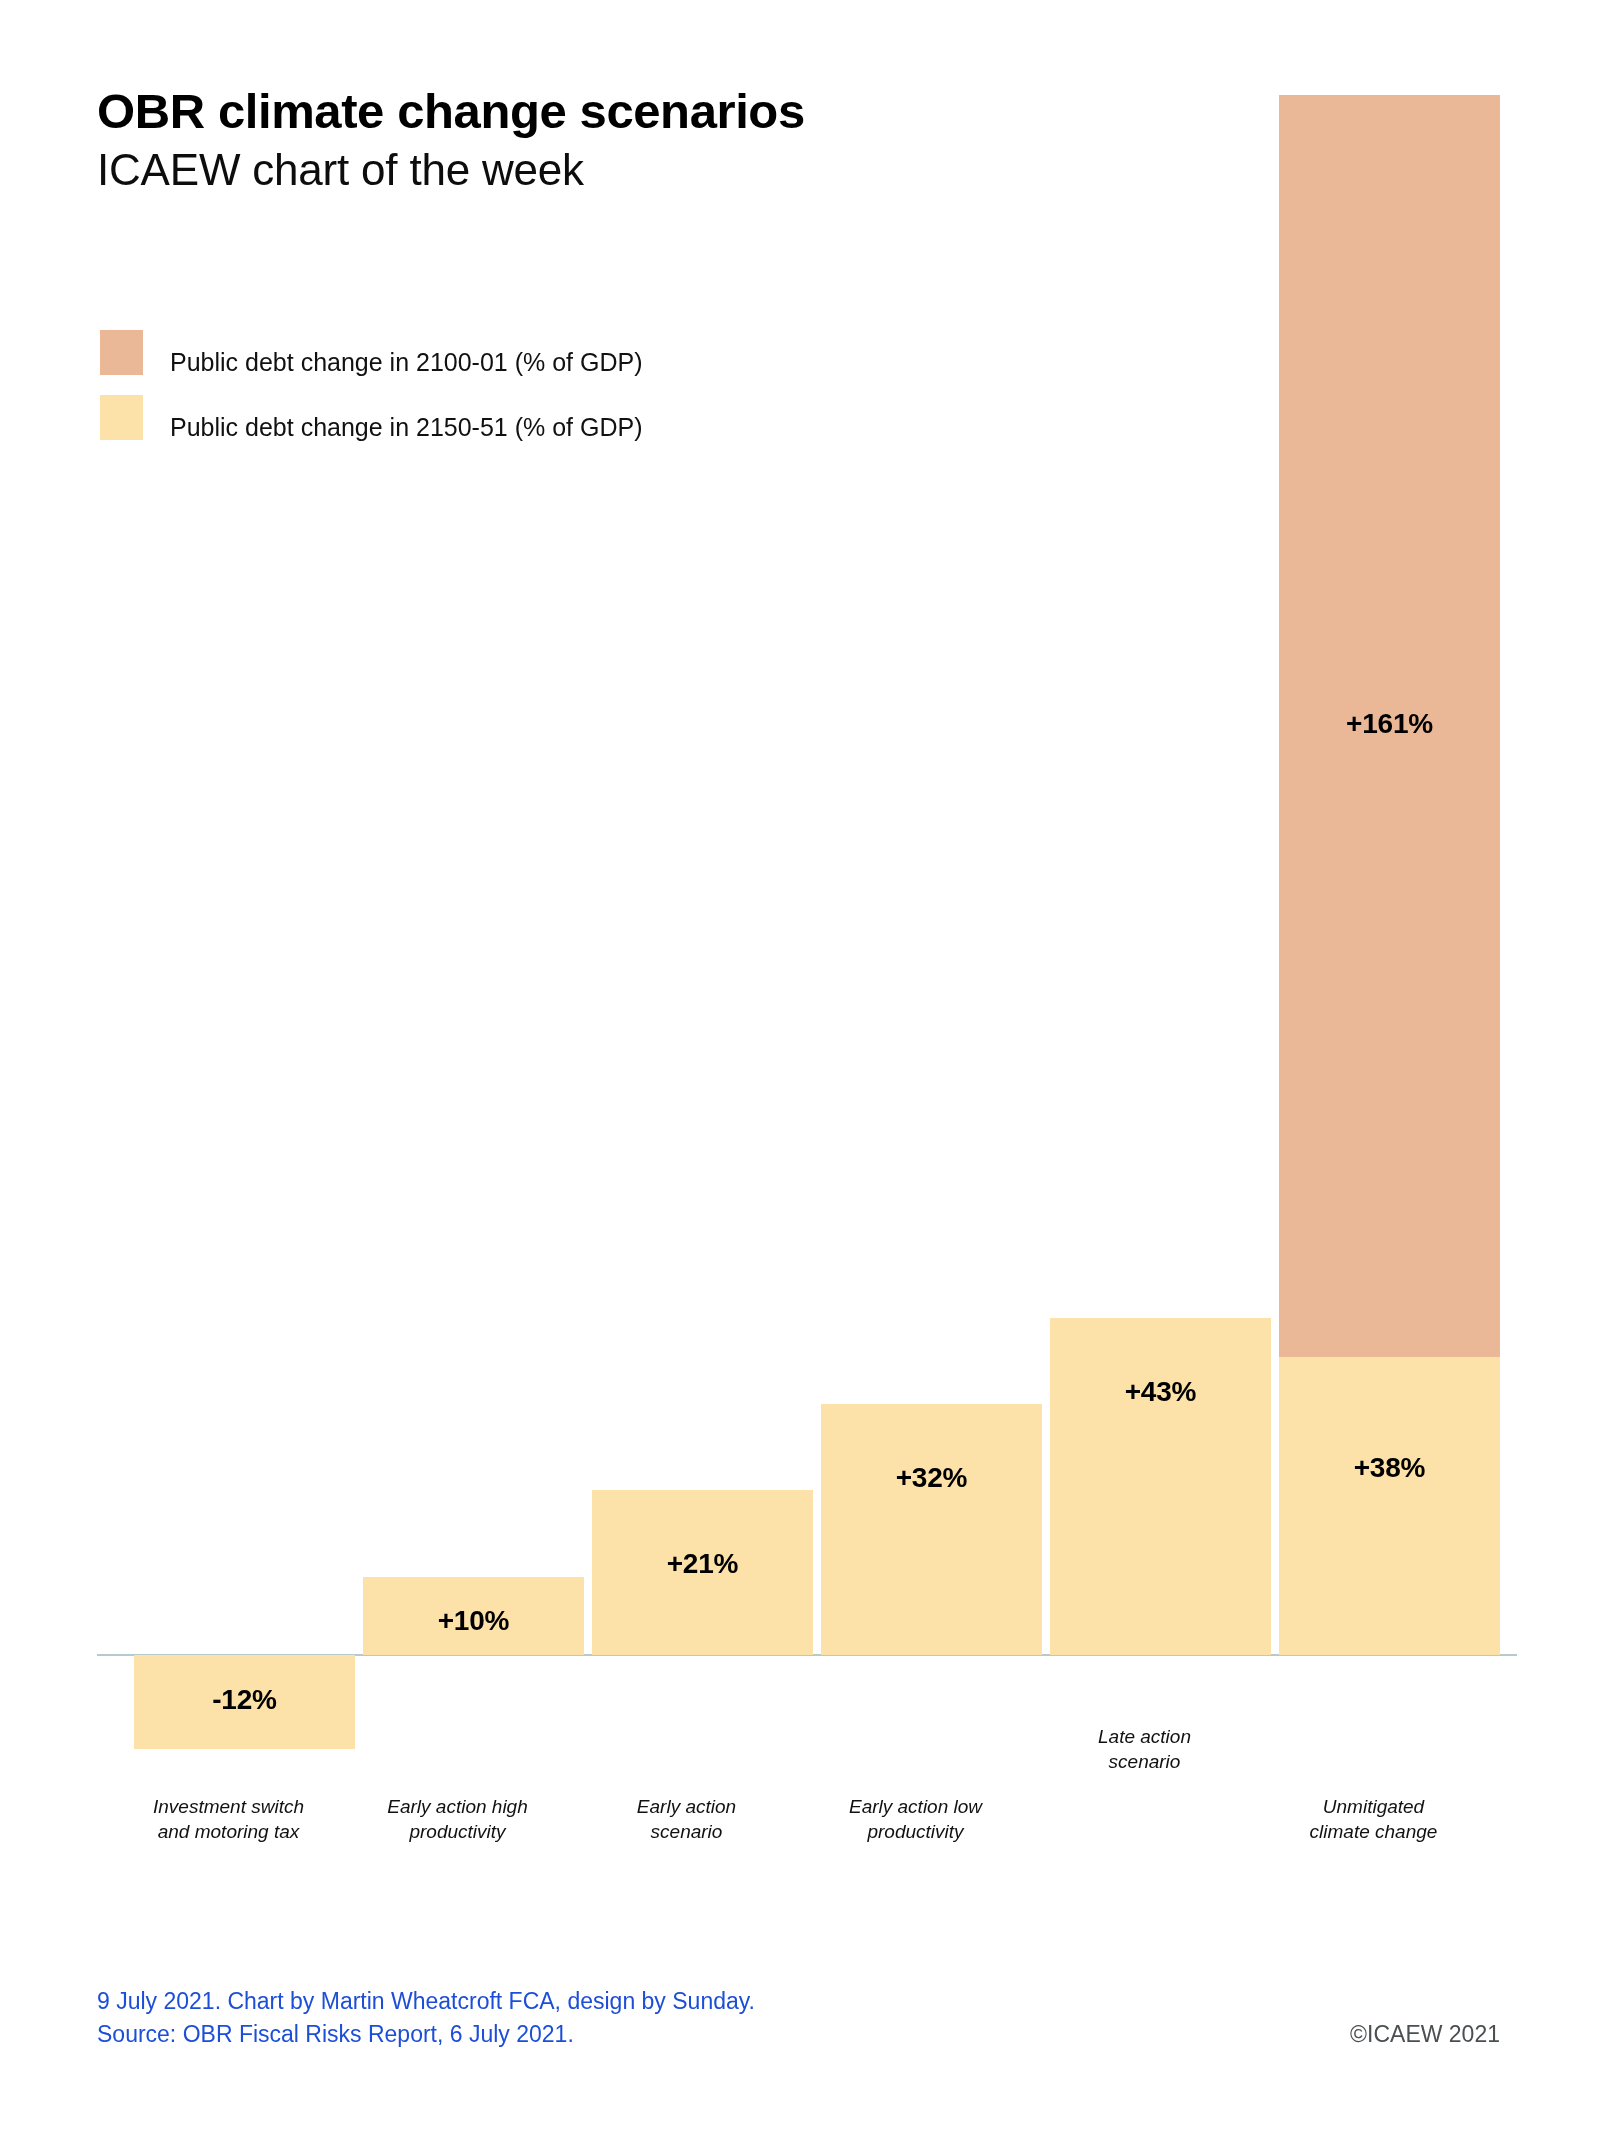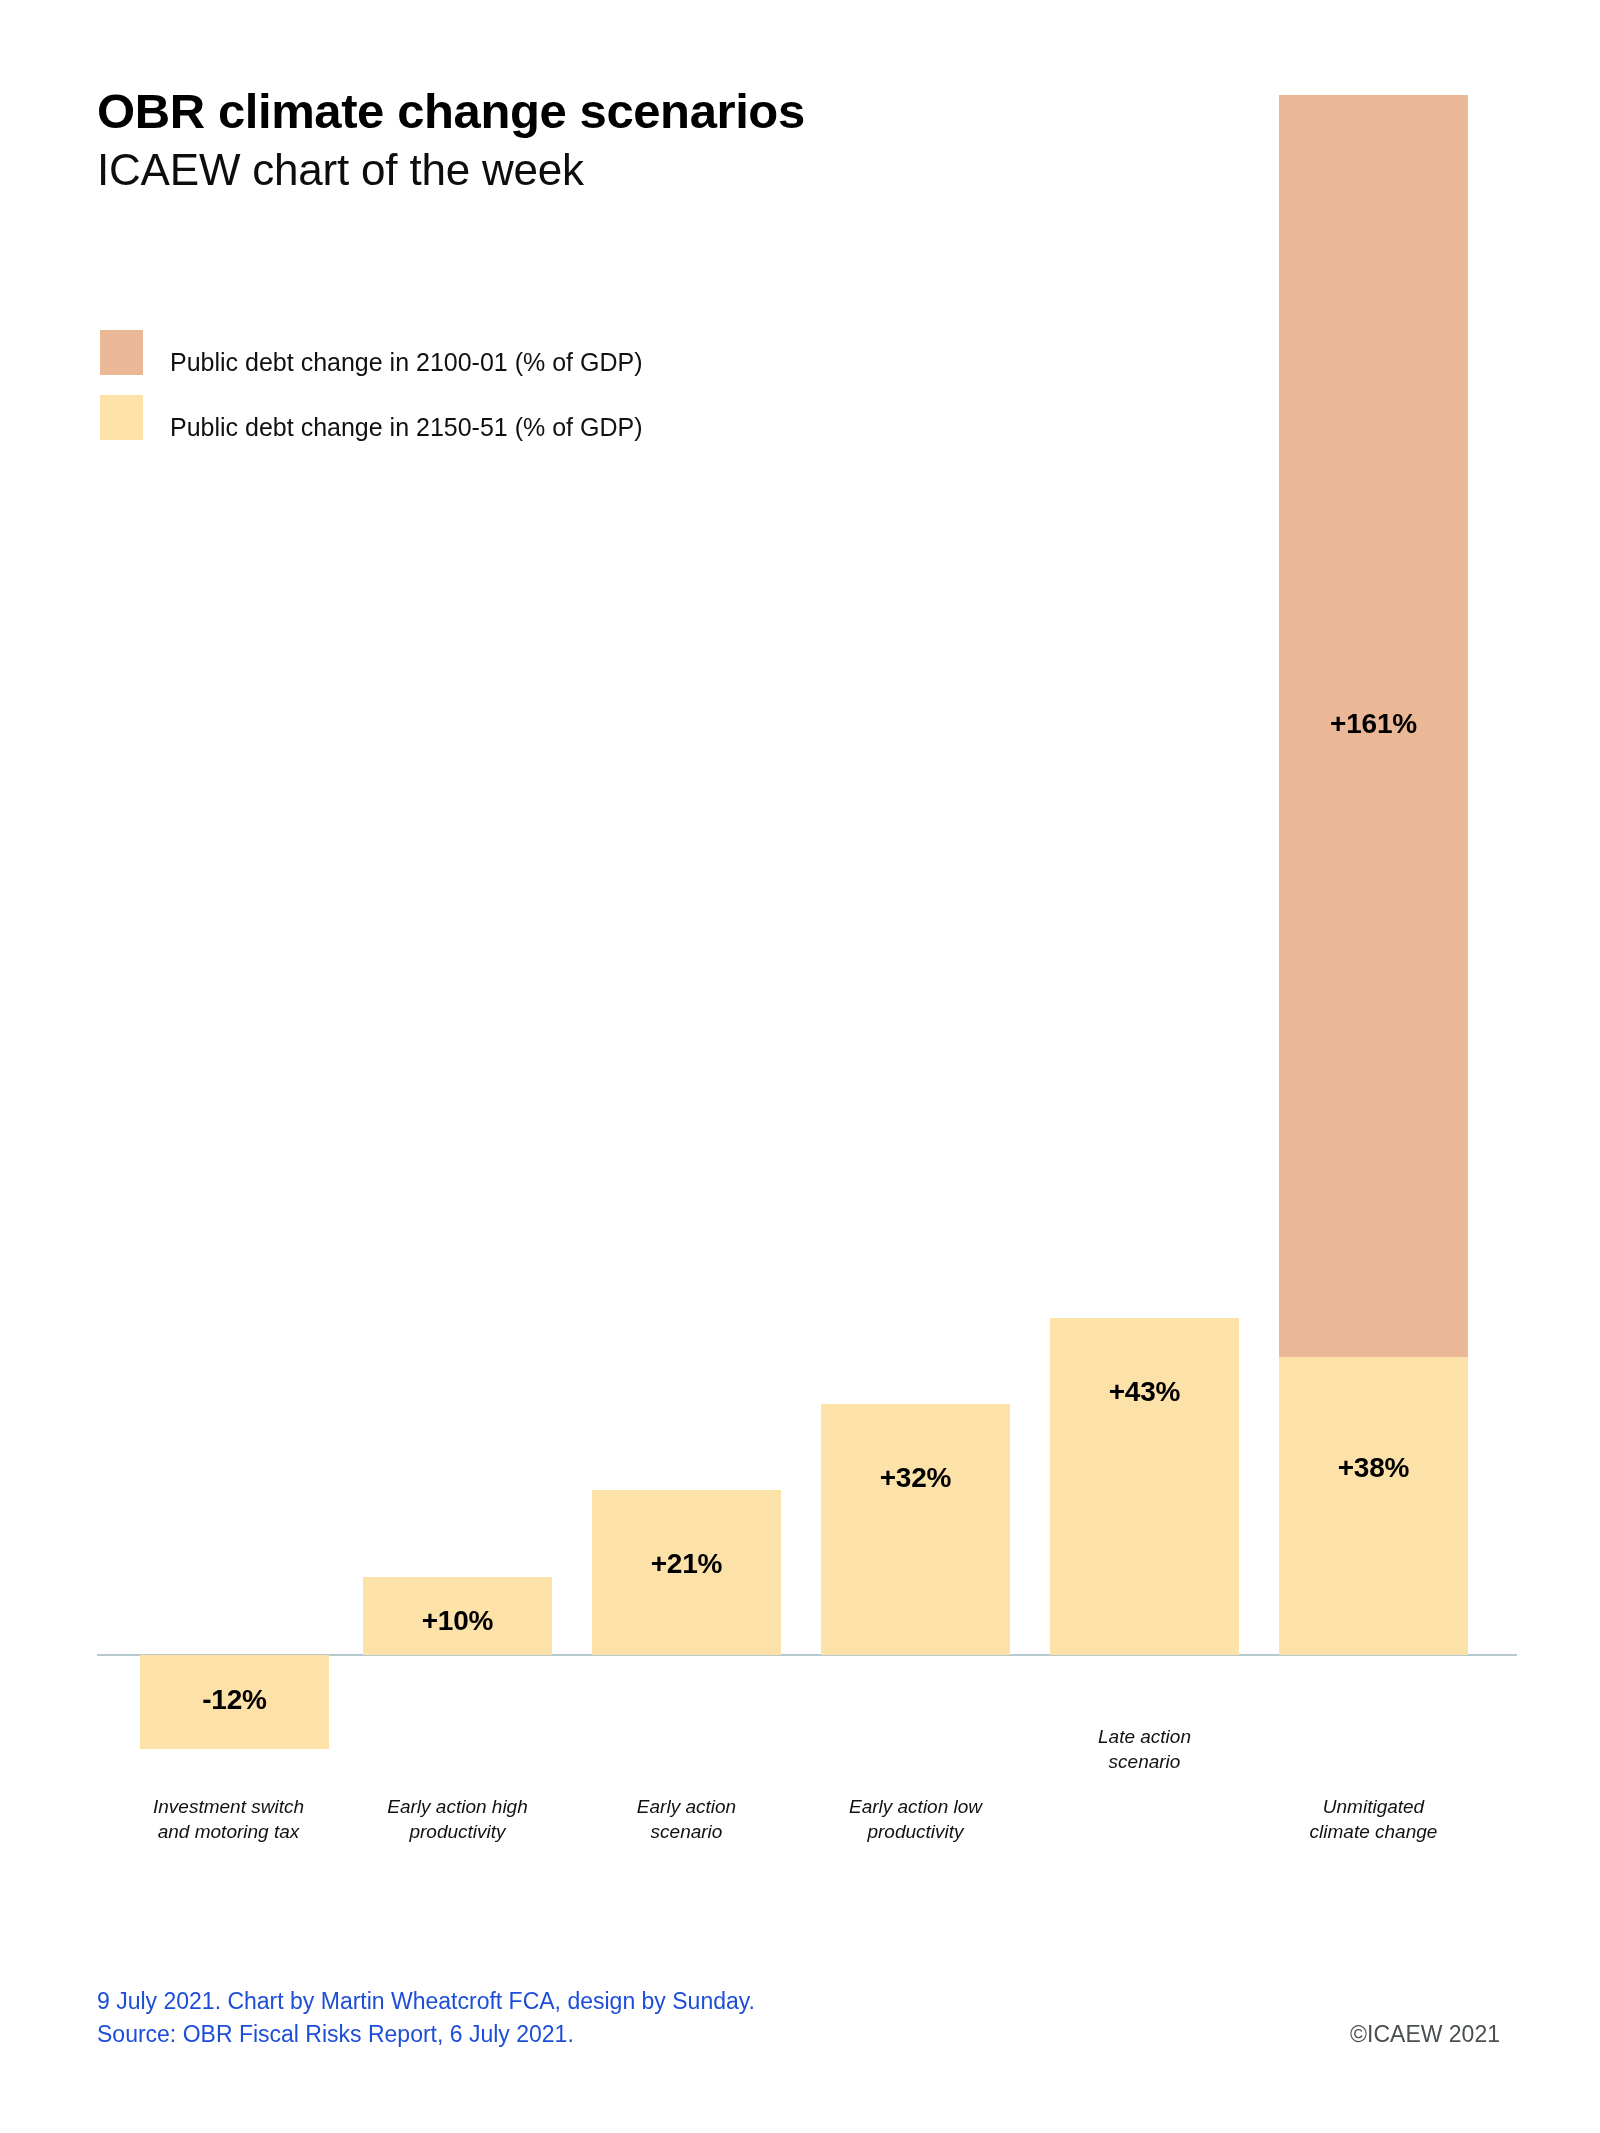--- a/index.html
+++ b/index.html
@@ -30,21 +30,21 @@
     margin-left:27px;font-size:25px;color:#111;white-space:nowrap;
     line-height:1;
   }
 
   
   .plot{position:absolute;left:0;top:0;width:1600px;height:2133px;}
   .zero-line{
     position:absolute;left:97px;width:1420px;height:2px;top:1654px;
     background:#b6c9cc;
   }
-  .bar-group{position:absolute;}
+  .bar-group{position:absolute;padding-left:32px;}
   .bar-seg{position:absolute;left:0;width:100%;}
   .bar-label{
     position:absolute;left:0;width:100%;text-align:center;
     font-size:28px;font-weight:bold;color:#000;letter-spacing:-0.2px;
   }
   .cat-label{
     position:absolute;text-align:center;font-style:italic;
     font-size:19px;line-height:1.32;color:#111;
   }
 
@@ -69,21 +69,21 @@
       <span class="legend-label">Public debt change in 2100-01 (% of GDP)</span>
     </div>
     <div class="legend-row">
       <span class="legend-swatch" style="background: rgb(252, 226, 169);"></span>
       <span class="legend-label">Public debt change in 2150-51 (% of GDP)</span>
     </div>
   </div>
 
   <div class="plot" id="plot">
     <div class="zero-line" style="background: rgb(182, 201, 204);"></div>
-  <div class="bar-group" style="left: 140px; width: 189px; top: 0px; height: 2133px;">
+  <div class="bar-group" style="left: 134px; width: 189px; top: 0px; height: 2133px;">
         <div class="bar-seg" style="top: 1655px; height: 94.08px; background: rgb(252, 226, 169);"></div>
         <div class="bar-label" style="top: 1684.04px;">-12%</div>
       </div>
       <div class="cat-label" style="left: 112px; width: 233px; top: 1794px;">
         <div>Investment switch</div>
         <div>and motoring tax</div>
       </div>
       <div class="bar-group" style="left: 363px; width: 189px; top: 0px; height: 2133px;">
         <div class="bar-seg" style="top: 1576.6px; height: 78.4px; background: rgb(252, 226, 169);"></div>
         <div class="bar-label" style="top: 1605px;">+10%</div>

